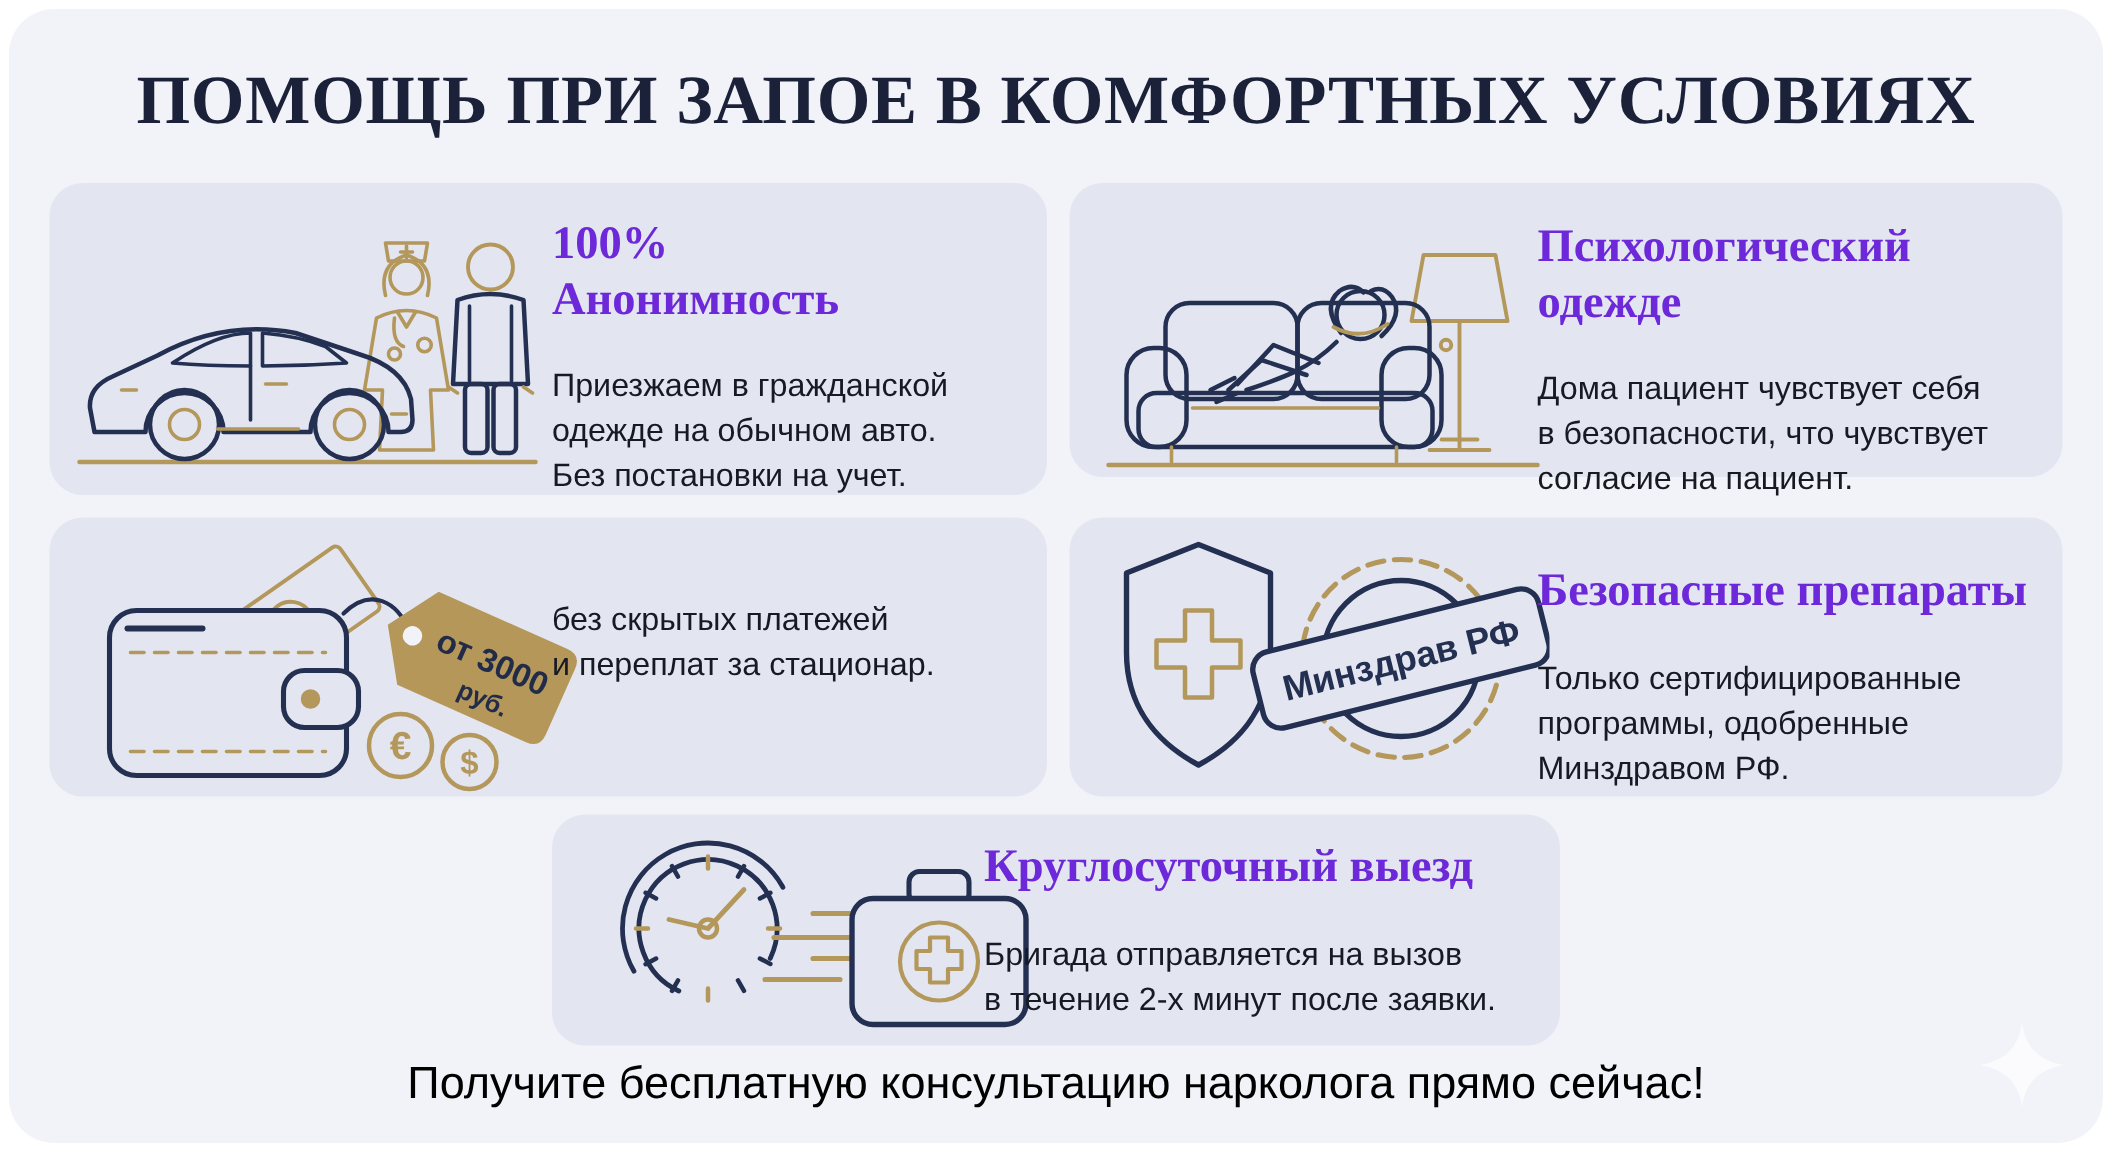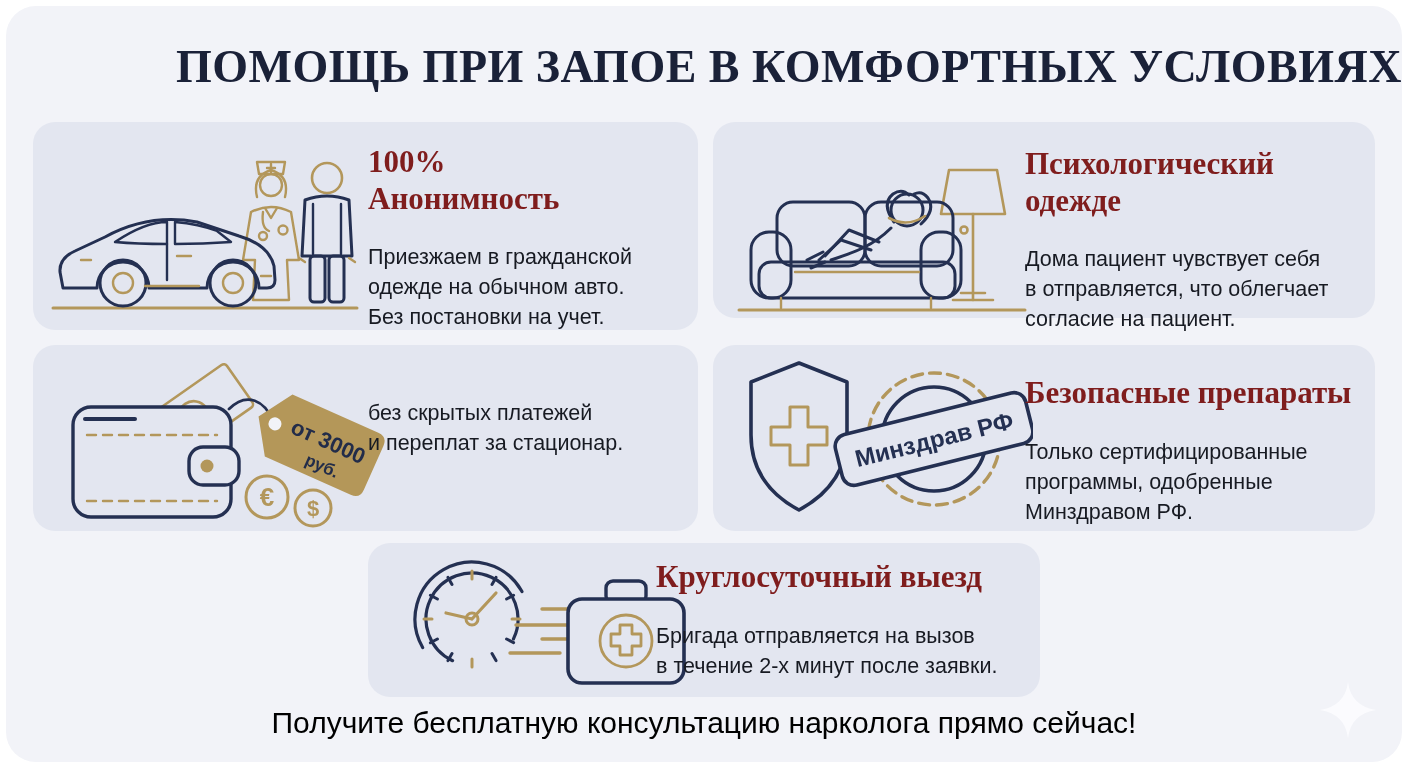--- a/index.html
+++ b/index.html
@@ -8,38 +8,38 @@
     background:#ffffff;
     font-family:"Liberation Sans", sans-serif;
     overflow:hidden;
   }
   .canvas {
     position:absolute; left:6px; top:6px; right:6px; bottom:6px;
     background:#f2f3f8; border-radius:30px; overflow:hidden;
   }
   .main-title {
     position:absolute; top:34px; left:0; width:100%;
-    text-align:right;
+    text-align:center;
     font-family:"Liberation Serif", serif;
     font-size:46px; font-weight:600; letter-spacing:0.5px;
     color:#1a2138;
   }
   .card {
     position:absolute; background:#e3e6f0; border-radius:22px;
   }
   .card-1 { left:27px;  top:116px; width:665px; height:208px; }
   .card-2 { left:707px; top:116px; width:662px; height:196px; }
   .card-3 { left:27px;  top:339px; width:665px; height:186px; }
   .card-4 { left:707px; top:339px; width:662px; height:186px; }
   .card-5 { left:362px; top:537px; width:672px; height:154px; }
   .icon-wrap { position:absolute; }
   .card-text { position:absolute; }
   .card-title {
     font-family:"Liberation Serif", serif;
-    font-size:31px; font-weight:600; color:#7f1d1d; line-height:1.18;
+    font-size:31px; font-weight:600; color:#6d28d9; line-height:1.18;
   }
   .card-body {
     margin-top:25px; font-size:21.5px; line-height:1.4; color:#171a22;
   }
   .cta {
     position:absolute; top:700px; left:0; width:100%;
     text-align:center; font-size:30px; font-weight:500; color:#000000;
   }
   .ln { fill:none; stroke-linecap:round; stroke-linejoin:round; }
   .nv { stroke:#243052; }
@@ -139,21 +139,21 @@
         <path class="ln gd" d="M158,86 Q176,96 194,84" stroke-width="2.6"></path>
       </svg>
     </div>
     <div class="card-text" style="left:312px; top:24px;">
       <div class="card-title">
         <div>Психологический</div>
         <div>одежде</div>
       </div>
       <div class="card-body">
         <div>Дома пациент чувствует себя</div>
-        <div>в отправляется, что облегчает</div>
+        <div>в безопасности, что чувствует</div>
         <div>согласие на пациент.</div>
       </div>
     </div>
   </div>
 
   <div class="card card-3">
     <div class="icon-wrap" style="left:4px; top:0;">
       <svg width="350" height="186" viewBox="0 0 350 186">
 
         <g transform="translate(96,82) rotate(-35)" class="ln gd" stroke-width="2.6">

